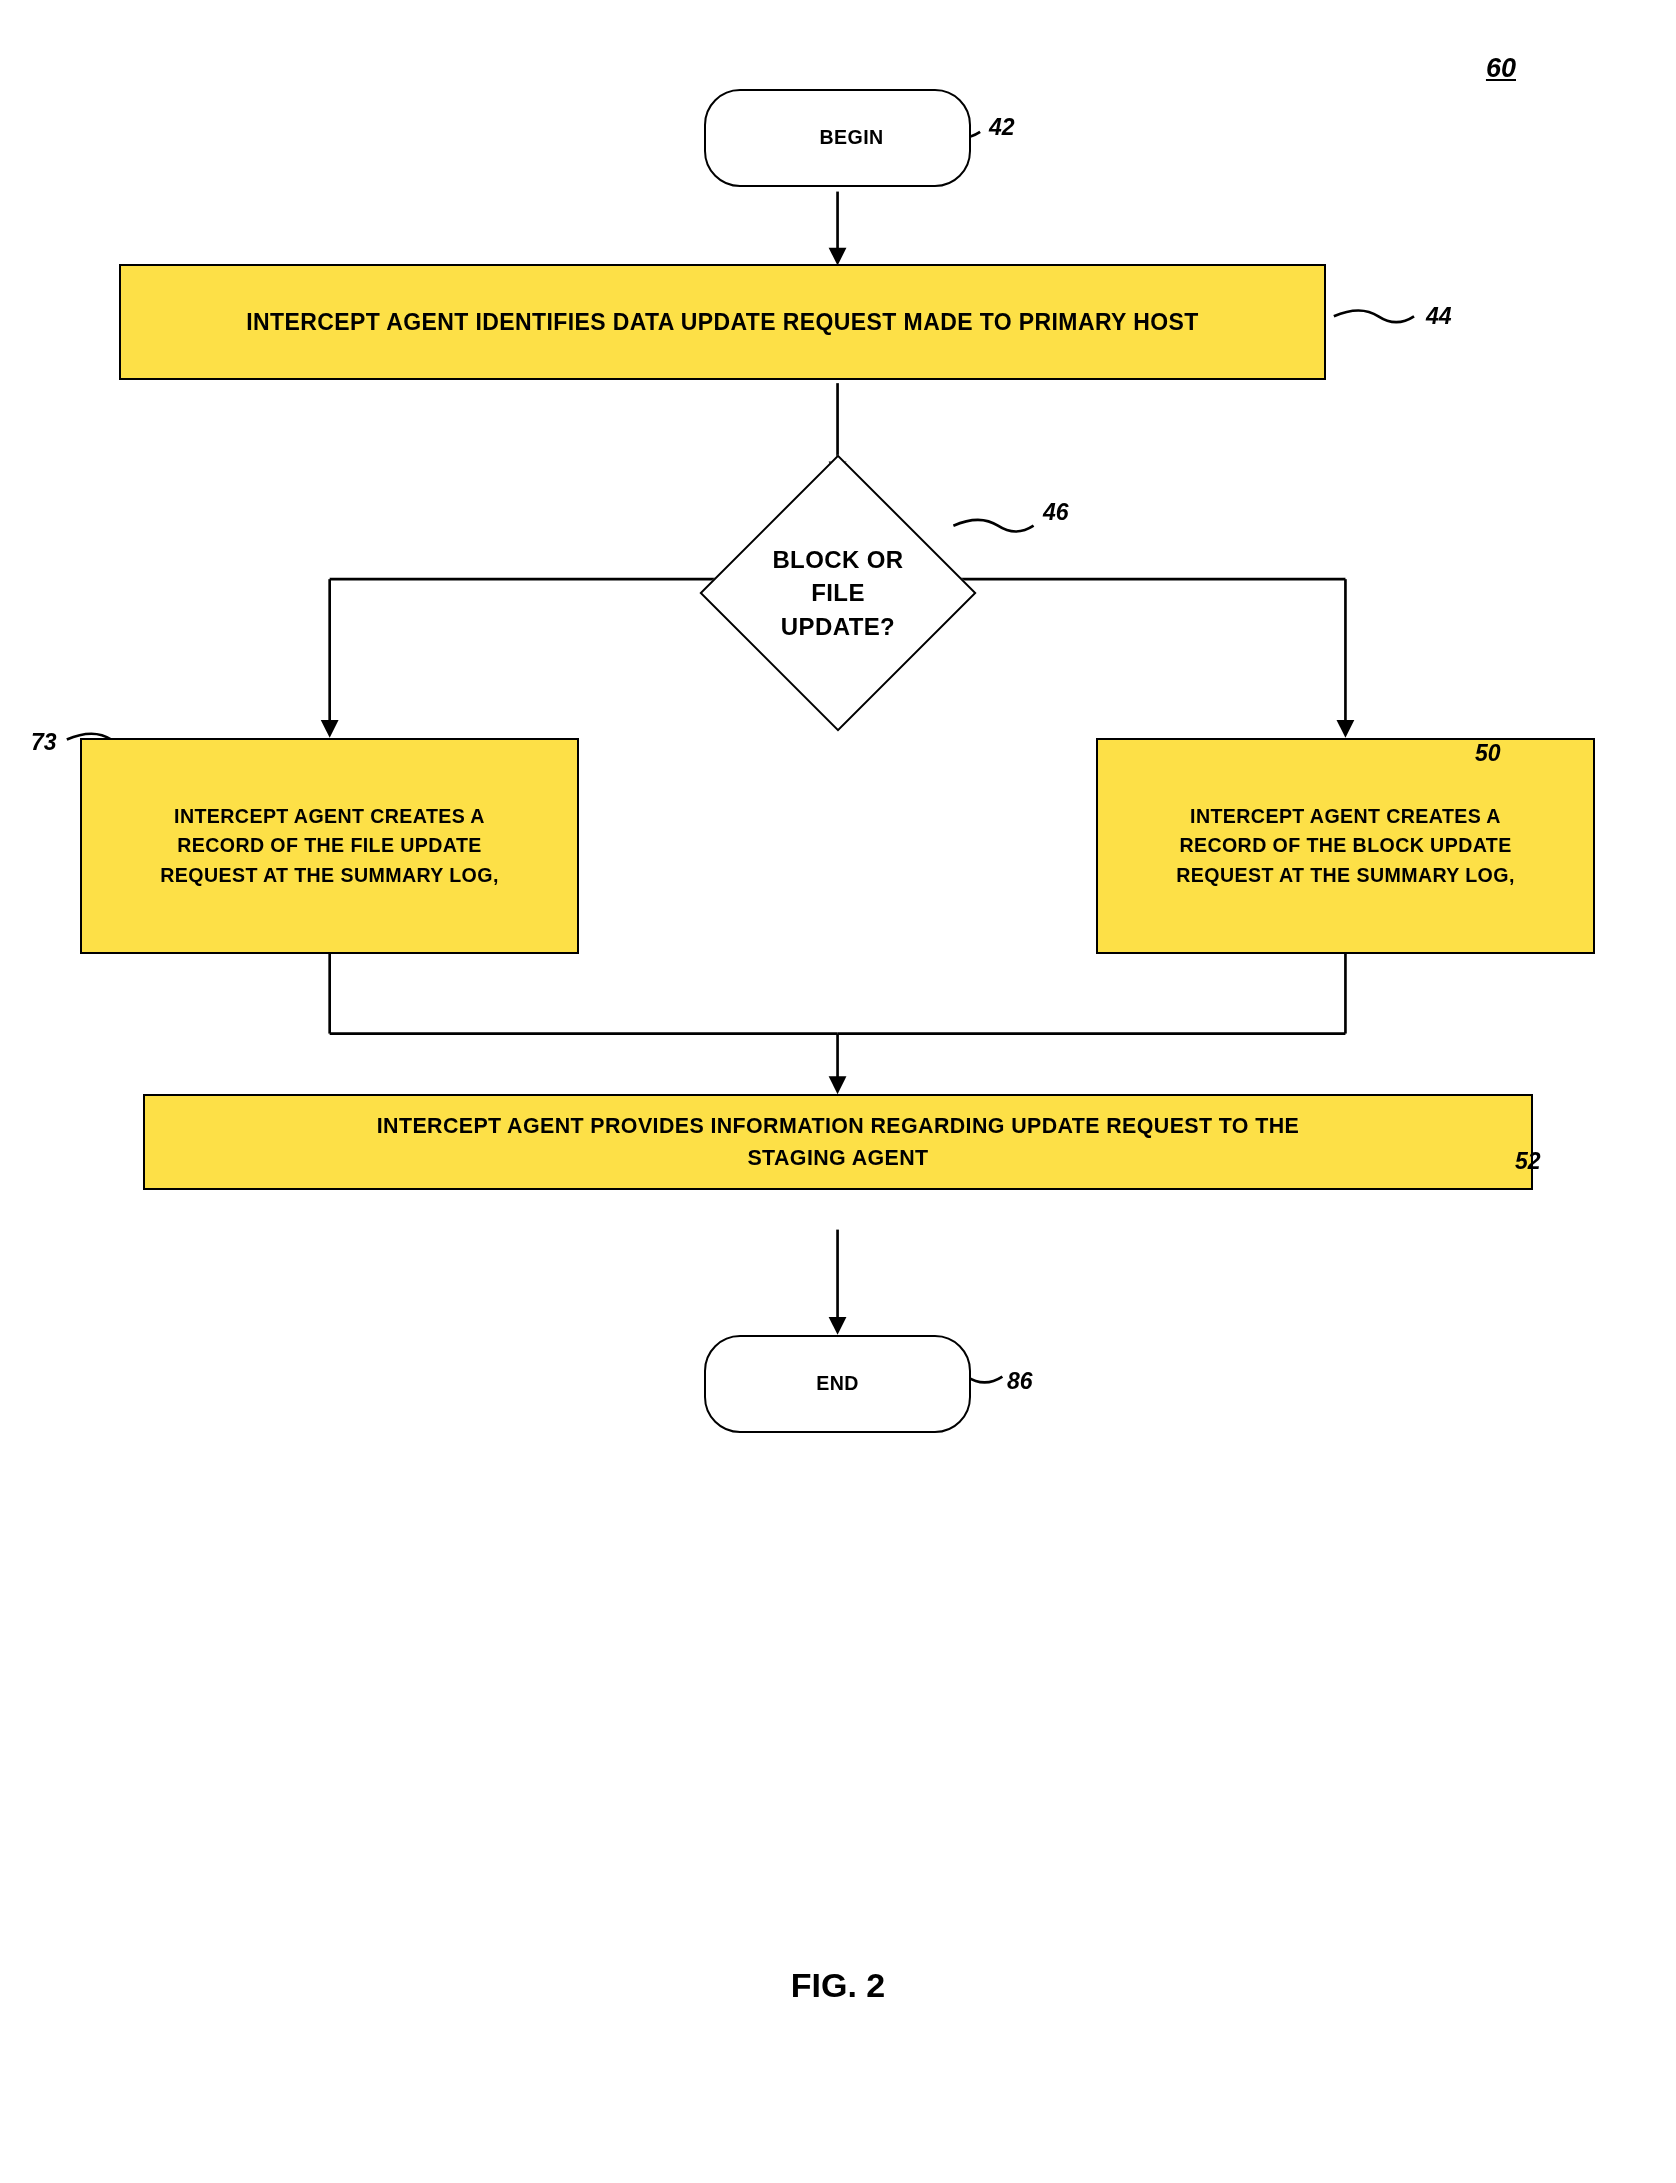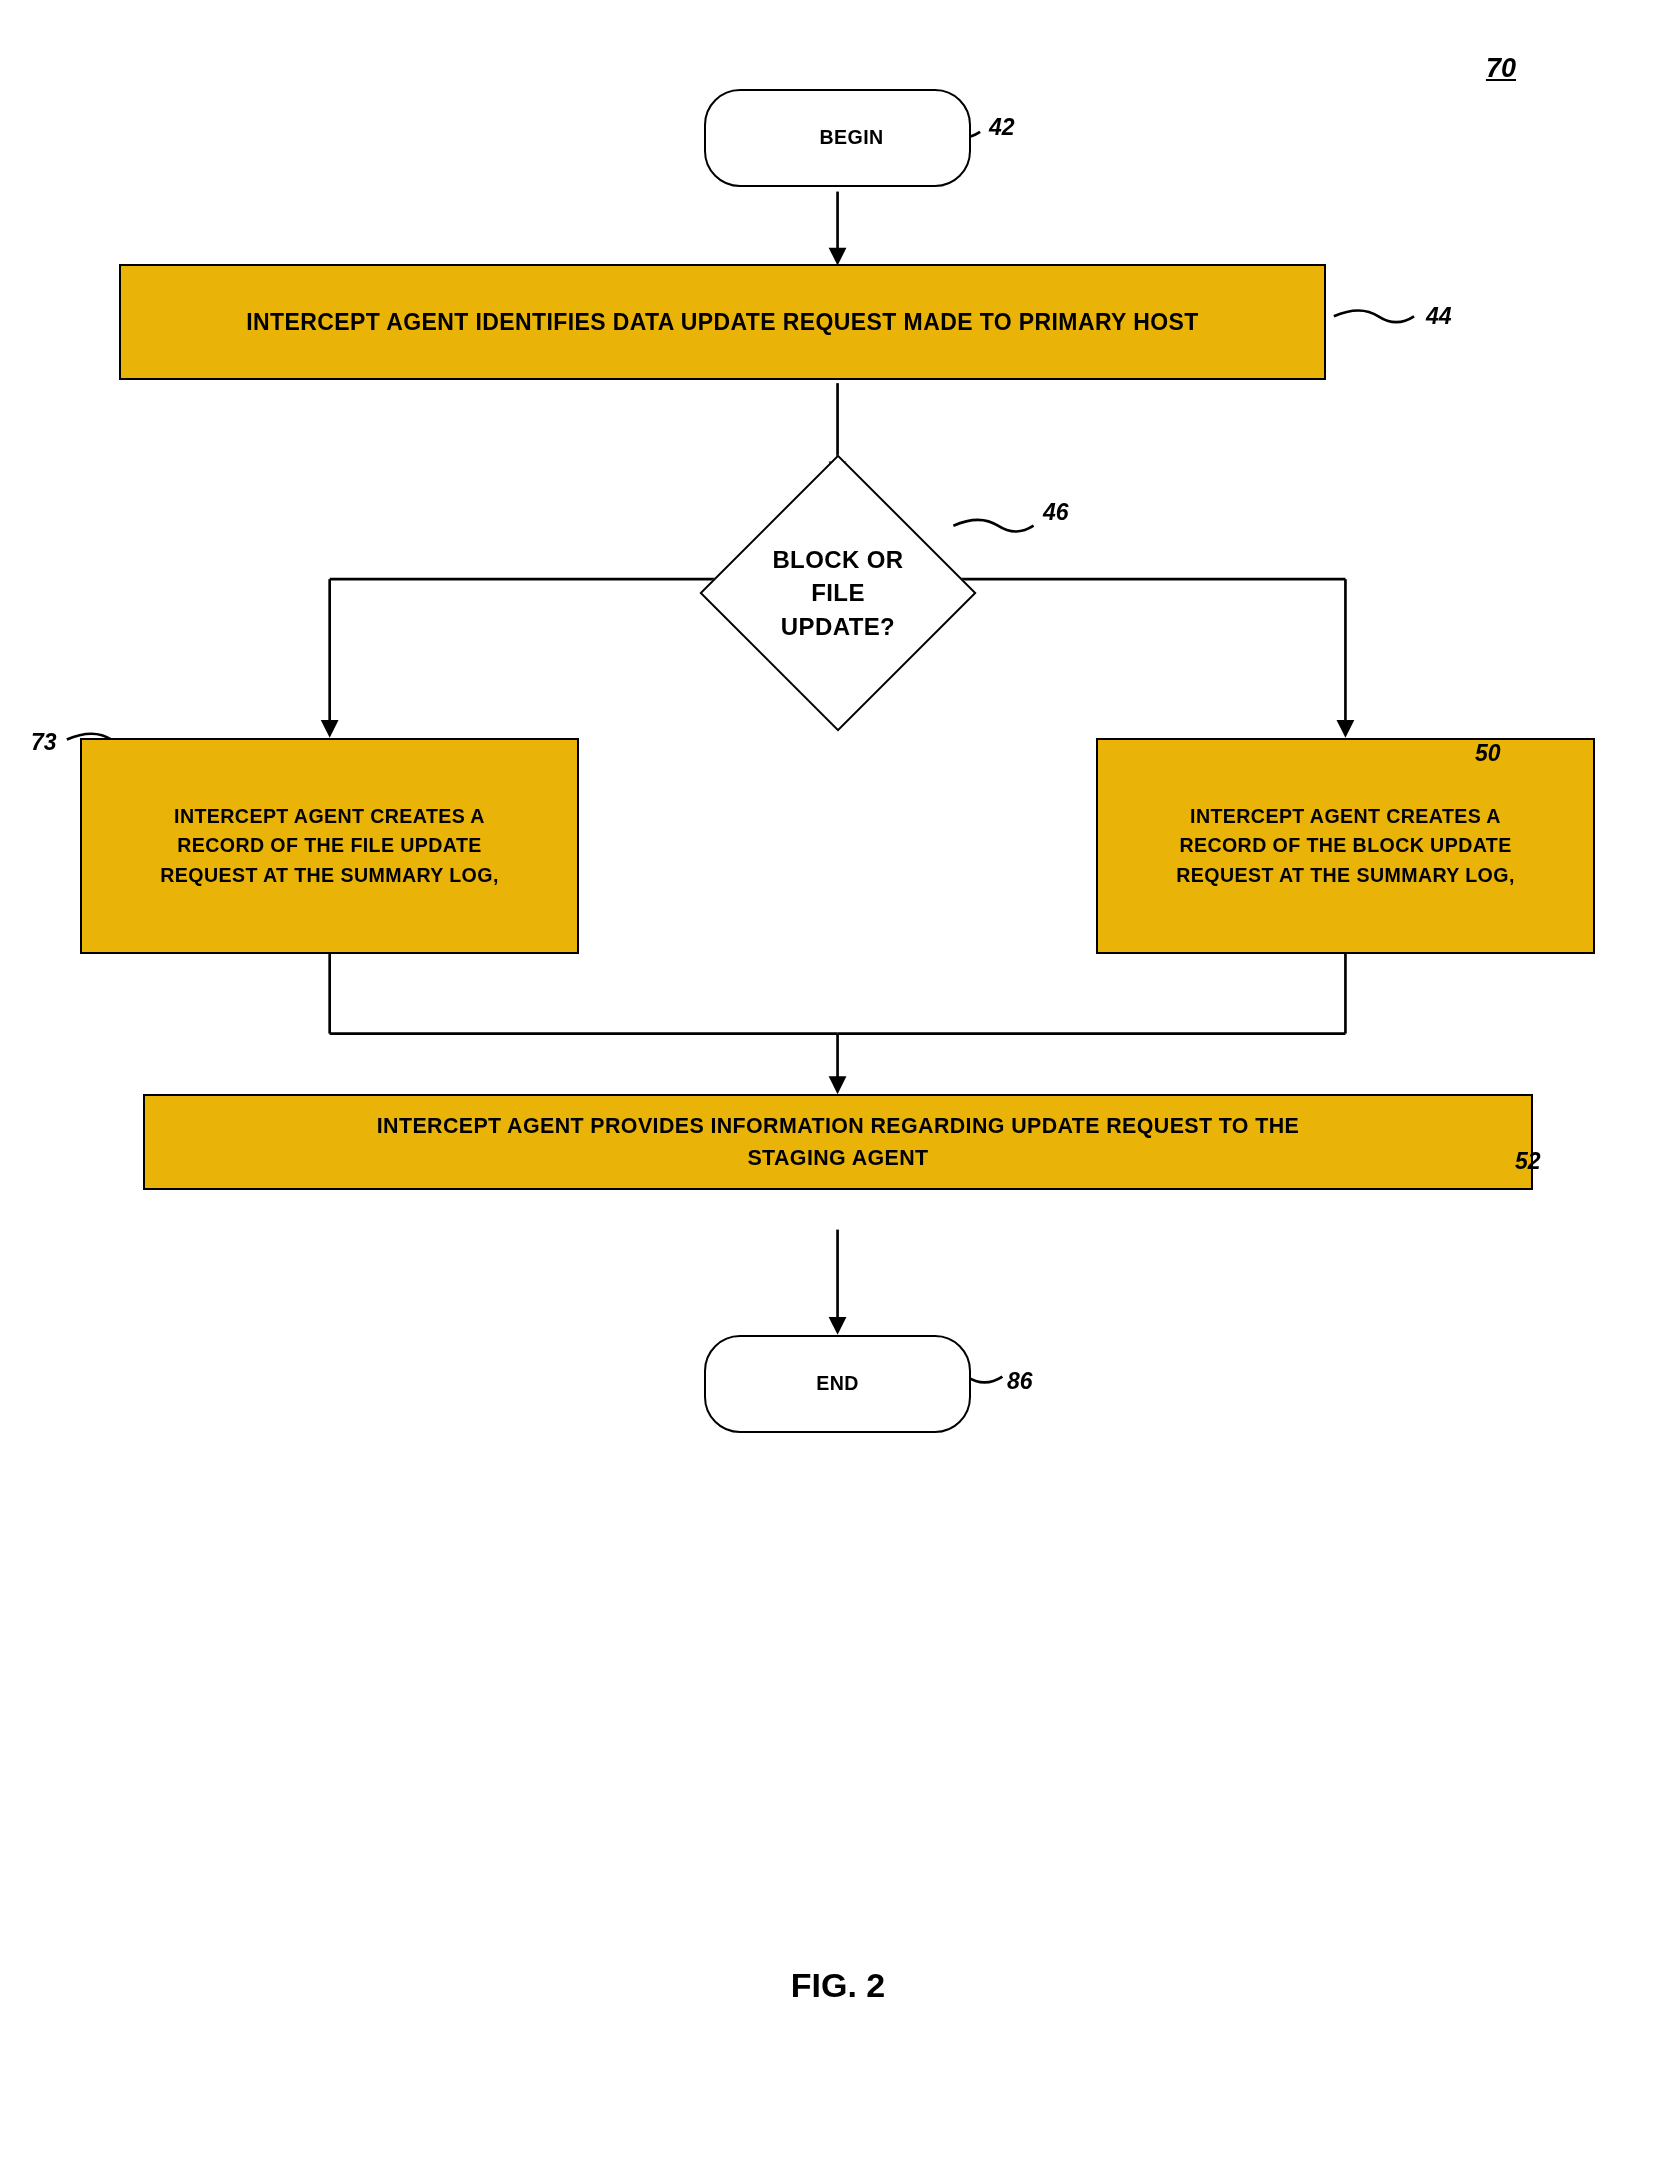--- a/index.html
+++ b/index.html
@@ -25,21 +25,21 @@
       justify-content: center;
       text-align: center;
     }
     .rounded-rect {
       border: 2.7px solid #000;
       border-radius: 36px;
       background: #fff;
     }
     .rect {
       border: 2.7px solid #000;
-      background: #eab308;
+      background: #fde047;
     }
     .diamond-wrapper {
       position: absolute;
       display: flex;
       align-items: center;
       justify-content: center;
     }
     .diamond {
       width: 196px;
       height: 196px;
@@ -132,21 +132,21 @@
 
     <path d="M 75,830 Q 105,817 125,830 Q 145,843 165,830" stroke="#000" stroke-width="3" fill="none"></path>
 
     <path d="M 1555,845 Q 1585,832 1605,845 Q 1625,858 1645,845" stroke="#000" stroke-width="3" fill="none"></path>
 
     <path d="M 1595,1295 Q 1625,1282 1645,1295 Q 1665,1308 1685,1295" stroke="#000" stroke-width="3" fill="none"></path>
 
     <path d="M 1035,1545 Q 1065,1532 1085,1545 Q 1105,1558 1125,1545" stroke="#000" stroke-width="3" fill="none"></path>
   </svg>
 
-  <div class="ref-num underline-ref" style="top:53px; right:160px;">70</div>
+  <div class="ref-num underline-ref" style="top:53px; right:160px;">60</div>
 
   <div class="shape rounded-rect" style="left:704px; top:89px; width:267px; height:98px;padding-left:28px;">
     <span class="label-text">BEGIN</span>
   </div>
 
   <div class="ref-num" style="top:114px; left:989px;">42</div>
 
   <div class="shape rect" style="left:119px; top:264px; width:1207px; height:116px;">
     <span class="label-text" style="font-size:23px;">INTERCEPT AGENT IDENTIFIES DATA UPDATE REQUEST MADE TO PRIMARY HOST</span>
   </div>

